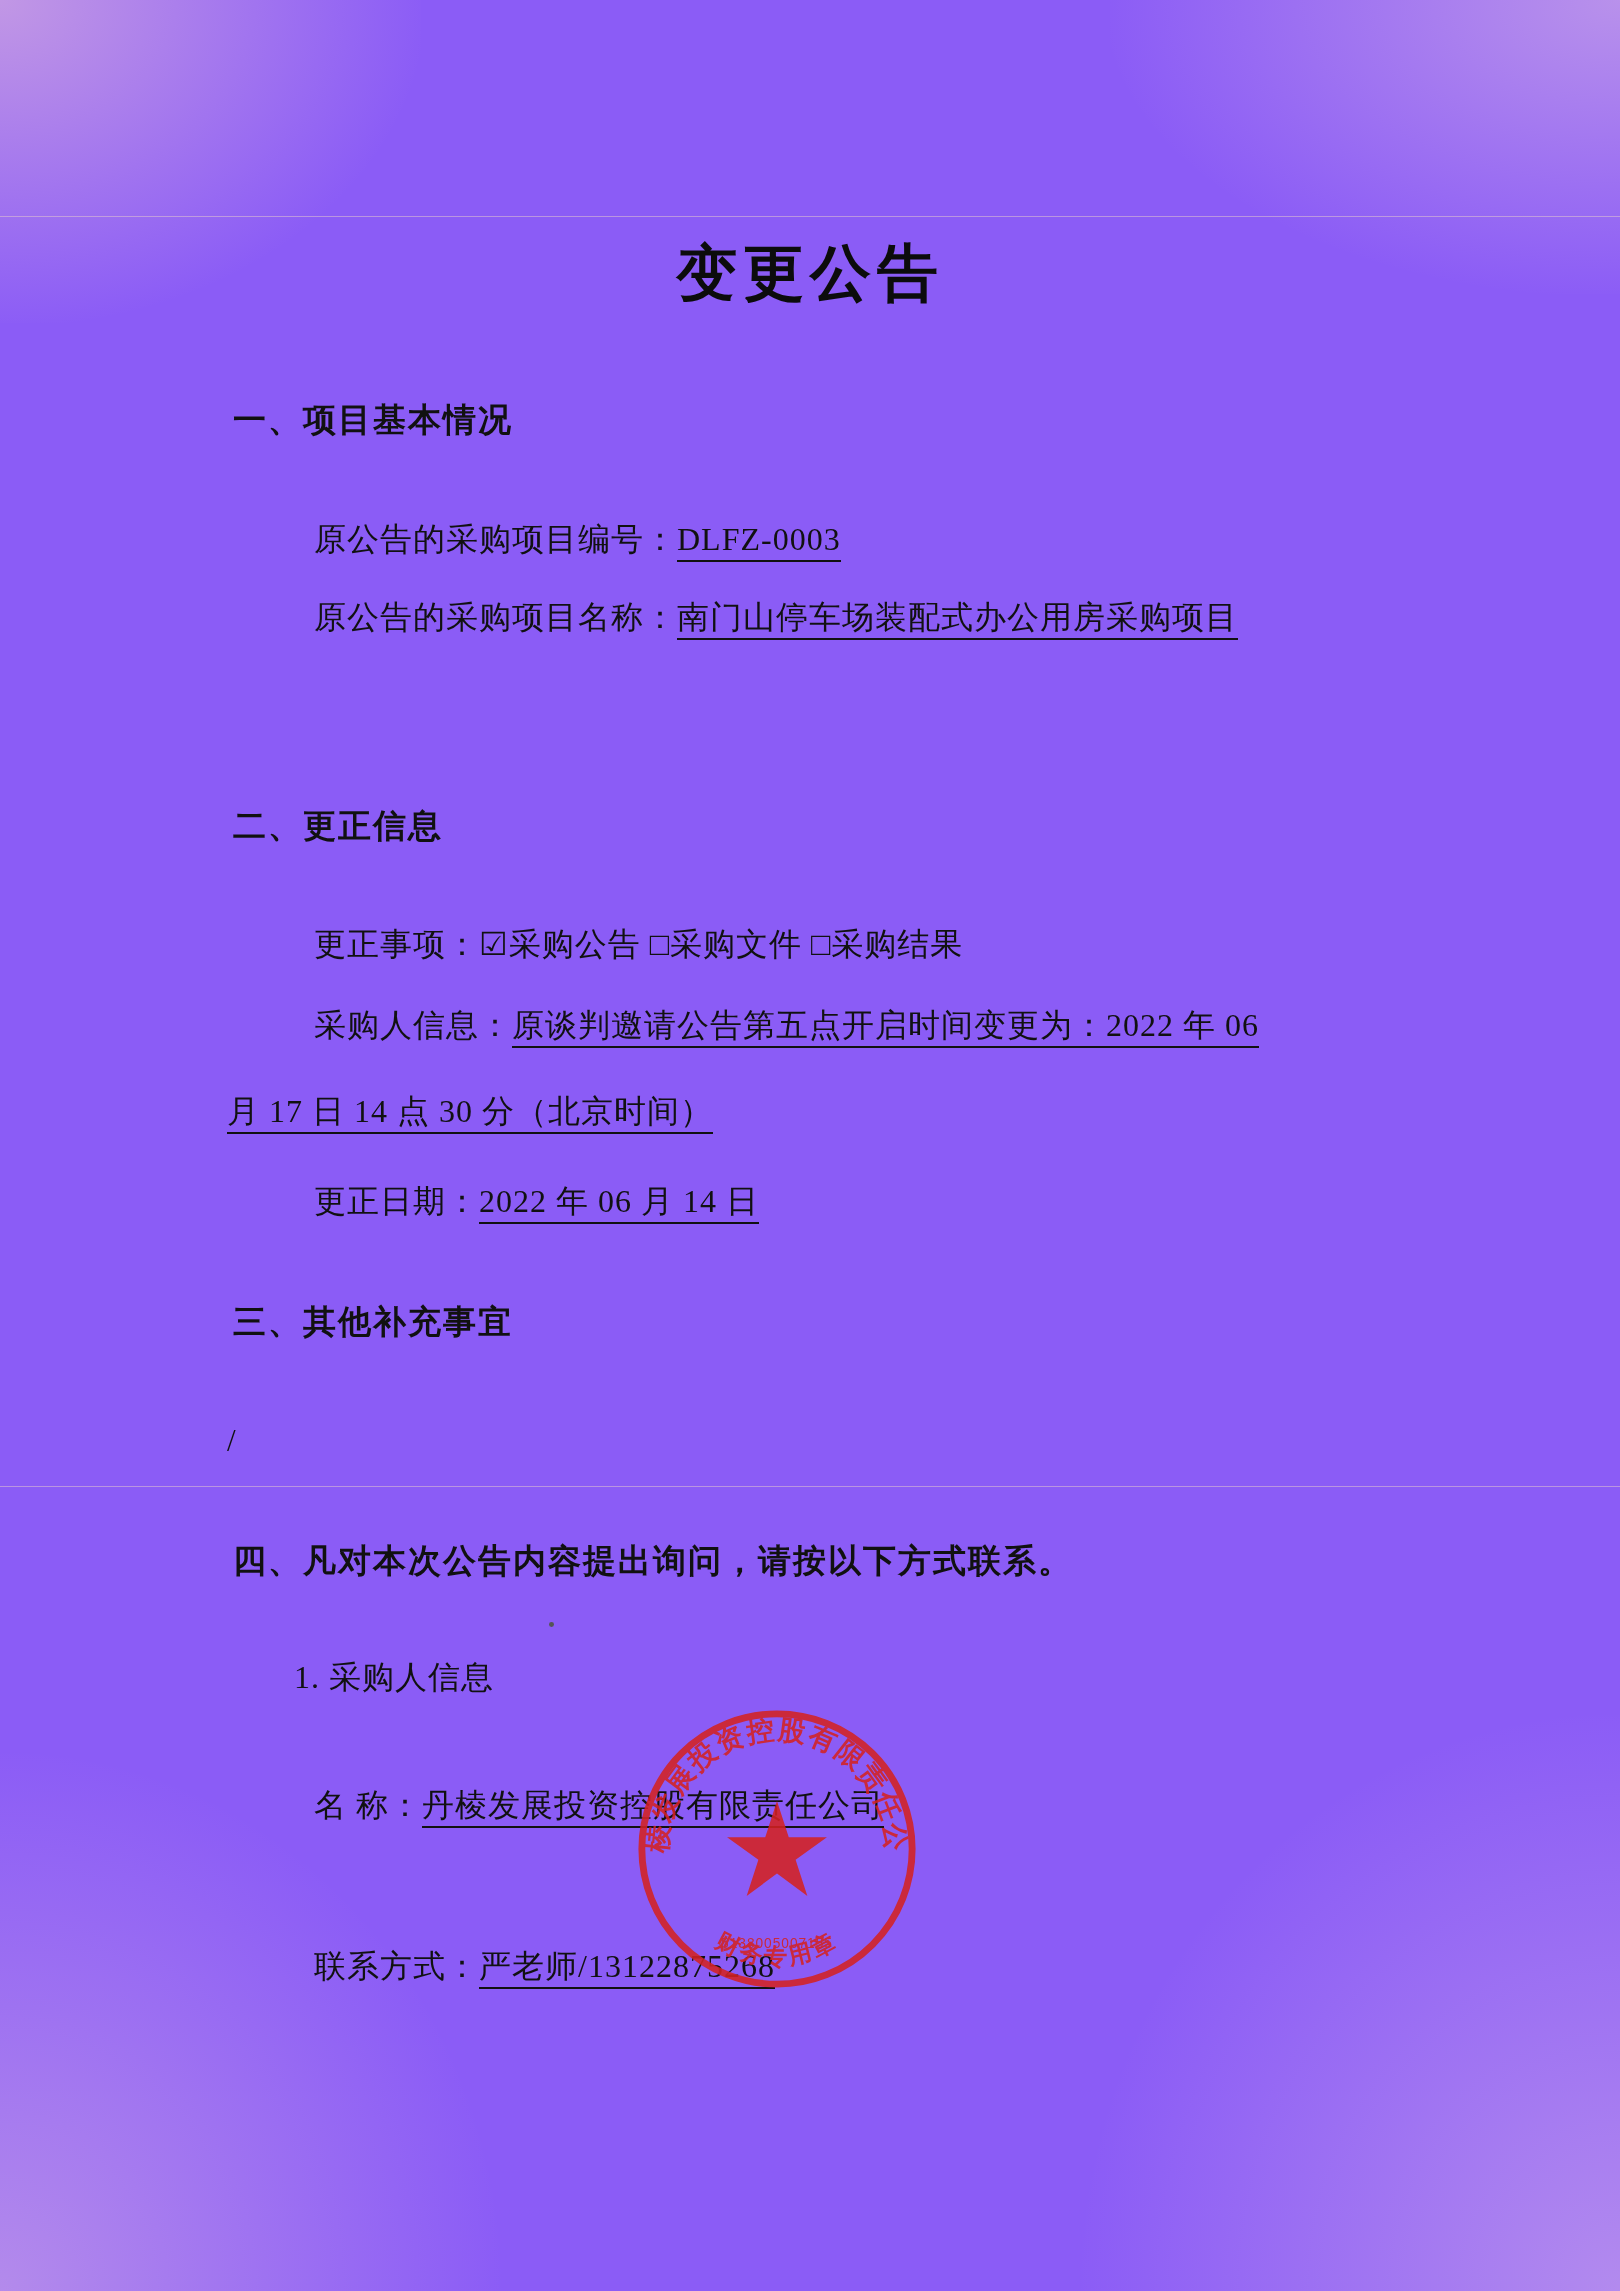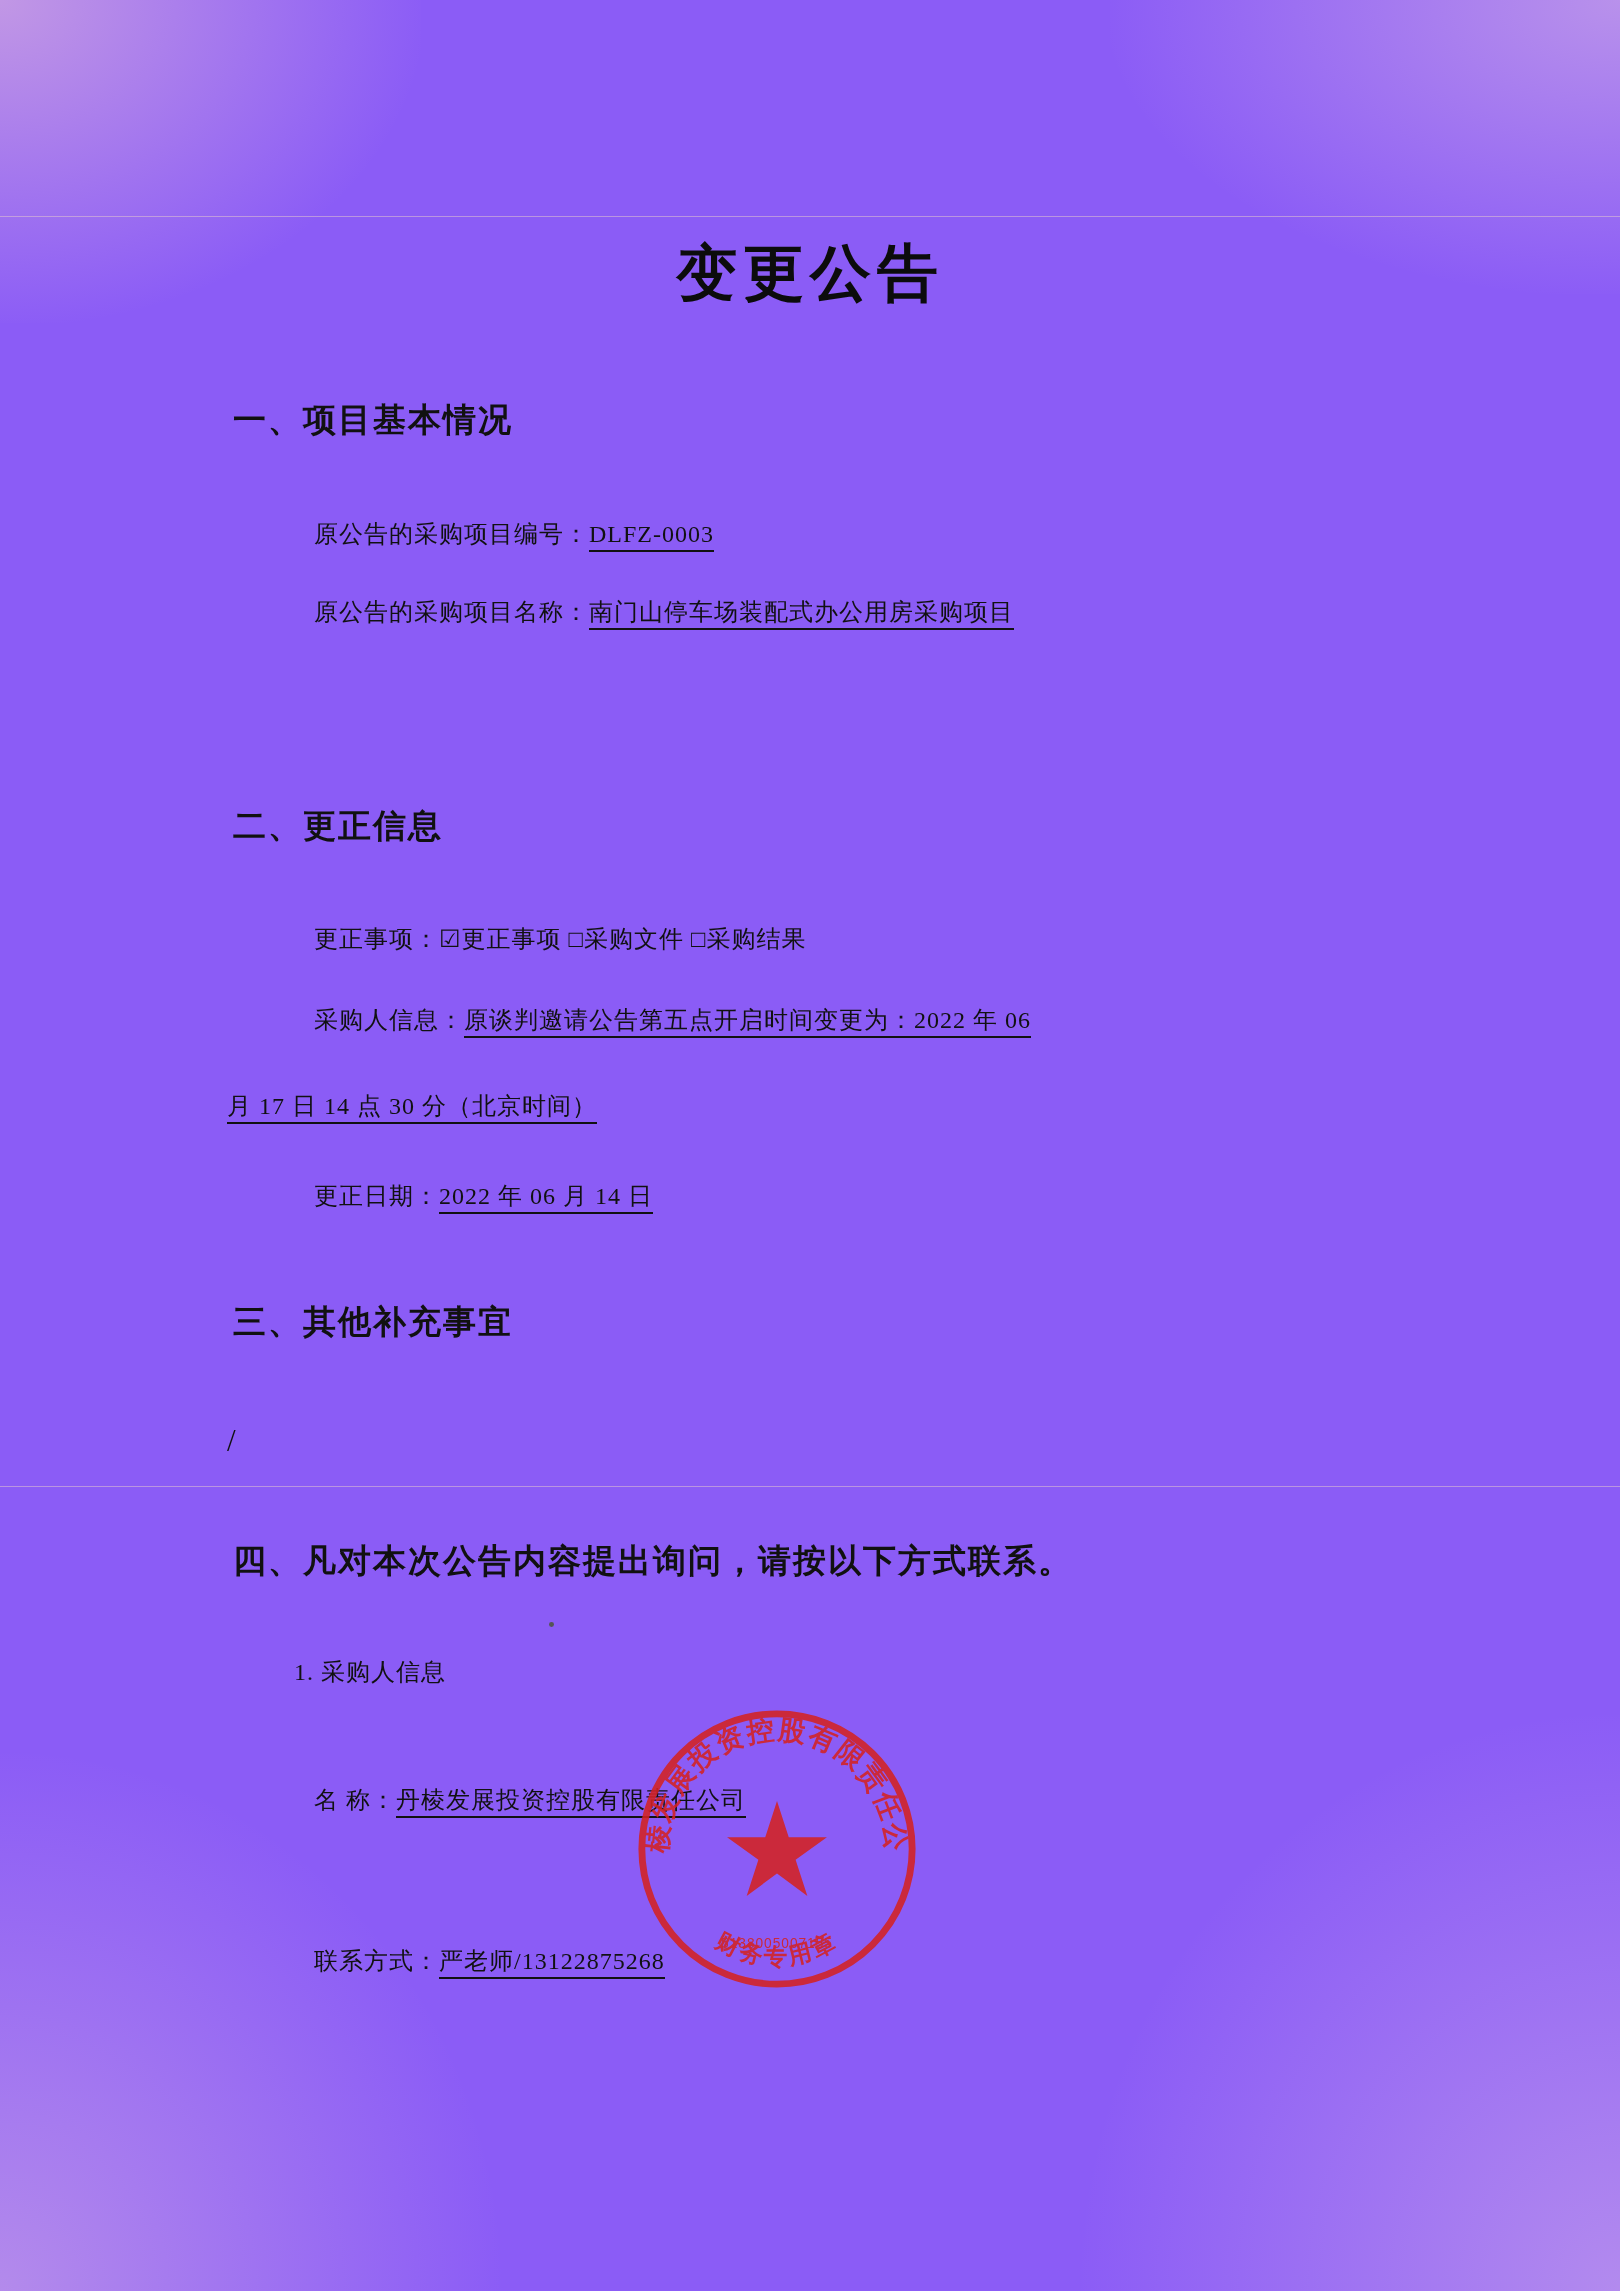--- a/index.html
+++ b/index.html
@@ -82,21 +82,21 @@
     font-weight: bold;
     font-size: 33px;
     letter-spacing: 2px;
     color: #111;
     white-space: nowrap;
   }
 
   .body-line {
     position: absolute;
     font-family: "Liberation Serif", "DejaVu Serif", serif;
-    font-size: 24px;
+    font-size: 32px;
     color: #111;
     white-space: nowrap;
     letter-spacing: 1px;
   }
 
   .u {
     border-bottom: 2px solid #111;
     padding-bottom: 2.9px;
   }
 
@@ -153,21 +153,21 @@
     </div>
 
     <div class="body-line" style="left:314px; top:596px">
       <span>原公告的采购项目名称：</span><span class="u">南门山停车场装配式办公用房采购项目</span>
     </div>
 
 
     <div class="section-head" style="top:804px">二、更正信息</div>
 
     <div class="body-line" style="left:314px; top:923px">
-      <span>更正事项：</span><span>☑更正事项 □采购文件 □采购结果</span>
+      <span>更正事项：</span><span>☑采购公告 □采购文件 □采购结果</span>
     </div>
 
     <div class="body-line" style="left:314px; top:1004px">
       <span>采购人信息：</span><span class="u">原谈判邀请公告第五点开启时间变更为：2022 年 06</span>
     </div>
 
     <div class="body-line" style="left:227px; top:1090px">
       <span class="u">月 17 日 14 点 30 分（北京时间）</span>
     </div>
 

